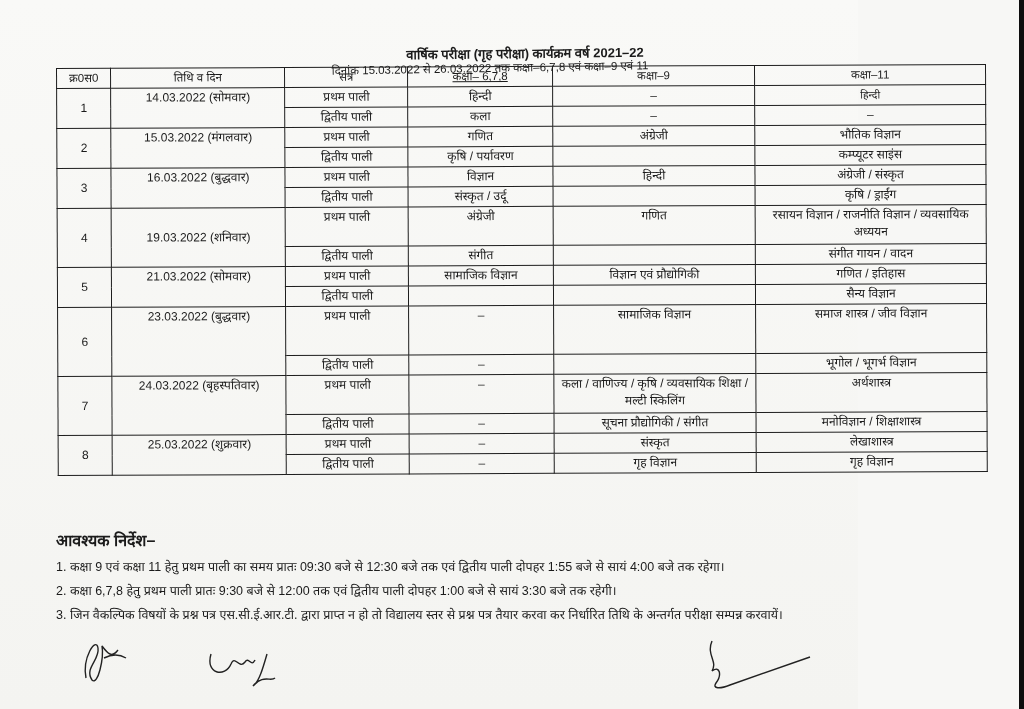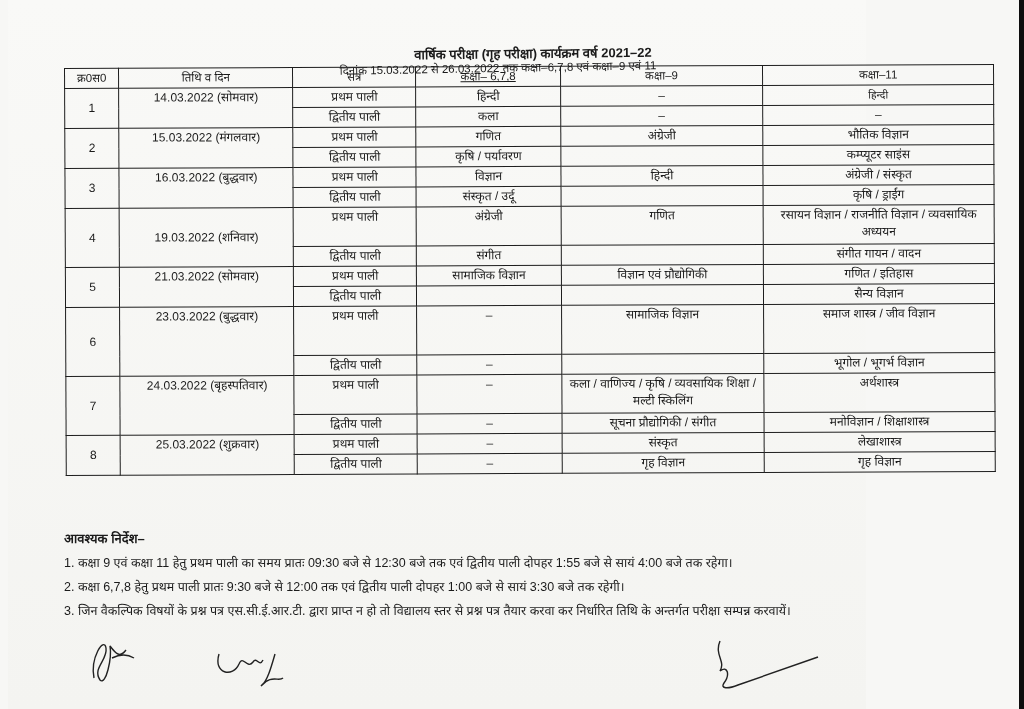--- a/index.html
+++ b/index.html
@@ -4,21 +4,21 @@
 <style>
   html, body { margin: 0; padding: 0; }
   body {
     width: 1024px; height: 709px; overflow: hidden;
     background: #f7f7f5;
     font-family: "Liberation Sans", "DejaVu Sans", sans-serif;
     color: #1b1b1b;
     position: relative;
   }
   .page {
-    position: absolute; left: 8px; top: 0; width: 858px; height: 709px;
+    position: absolute; left: 0; top: 0; width: 858px; height: 709px;
     background: linear-gradient(180deg, #f9f9f7 0%, #f4f4f1 100%);
   }
   .edge-strip {
     position: absolute; right: 0; top: 0; width: 5px; height: 709px;
     background: #0d0d0d;
   }
   .title {
     position: absolute; left: 300px; top: 44px; width: 450px;
     text-align: center; font-weight: bold; font-size: 13px;
     transform: rotate(-0.6deg);
@@ -50,21 +50,21 @@
   .c-ses { width: 118px; }
   .c-k6 { width: 140px; text-decoration: underline; }
   .c-k9 { width: 200px; border-radius: 8px; }
   .c-k11 { width: 230px; }
   td.tall { height: 36px; }
   td.tall2 { height: 46px; }
   .notes {
     position: absolute; left: 56px; top: 529px; width: 940px;
     font-size: 12.5px;
   }
-  .notes-head { font-weight: bold; font-size: 13px; margin-bottom: 7px; }
+  .notes-head { font-weight: bold; font-size: 16px; margin-bottom: 7px; }
   .note { margin-bottom: 7px; white-space: nowrap; }
   .sig { position: absolute; }
 </style>
 </head>
 <body>
 
 <div class="page">
 
   <div class="title">वार्षिक परीक्षा (गृह परीक्षा) कार्यक्रम वर्ष 2021–22</div>
   <div class="subtitle">दिनांक 15.03.2022 से 26.03.2022 तक कक्षा–6,7,8 एवं कक्षा–9 एवं 11</div>

